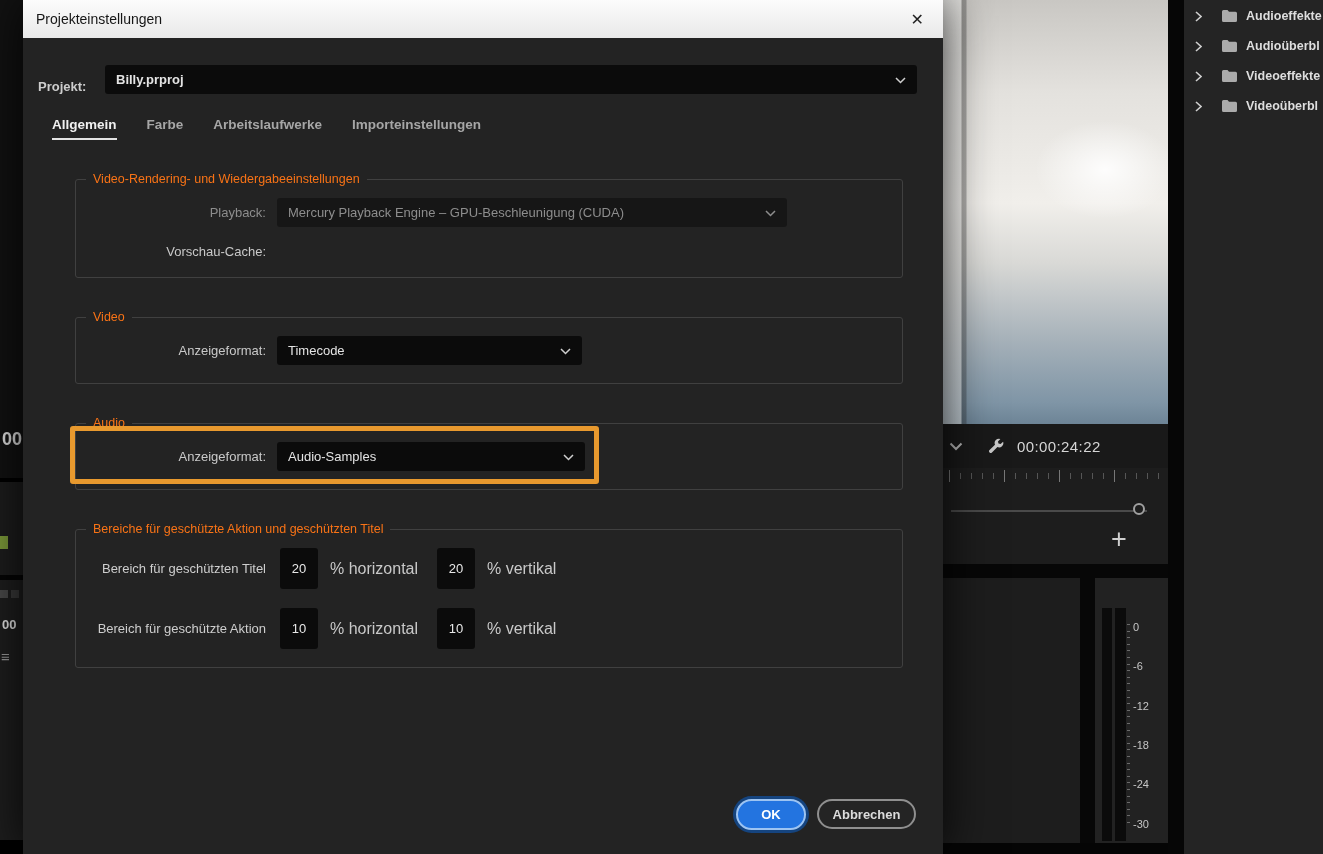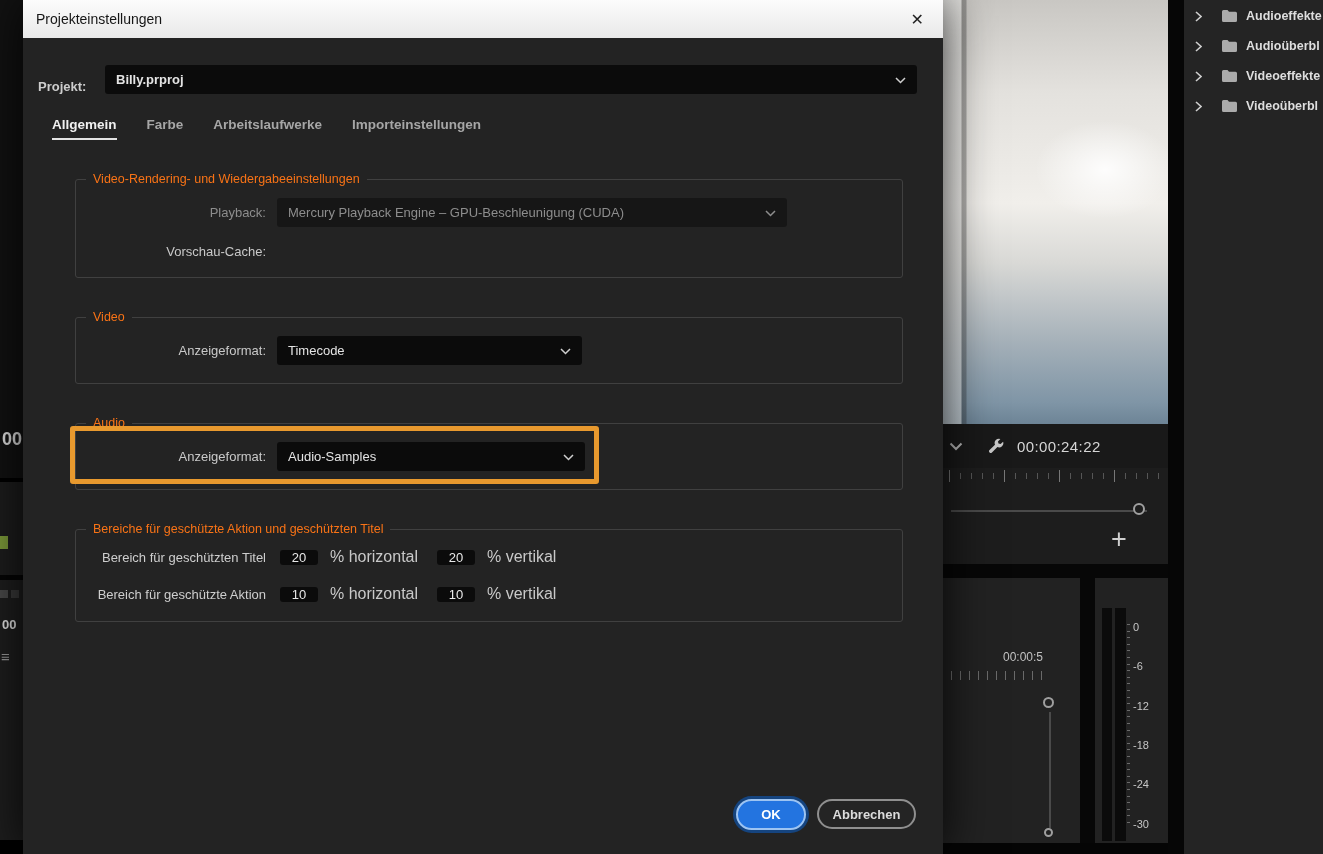--- a/index.html
+++ b/index.html
@@ -110,21 +110,21 @@
   .flabel { width:178px; text-align:right; margin-right:11px; font-size:13px; color:#c9c9c9; flex:none; }
   .flabel.dim { color:#8d8d8d; }
   .dd-renderer { width:510px; }
   .dd-cache { width:202px; }
   .dd-video { width:305px; }
   .dd-audio { width:308px; }
 
   .srow { display:flex; align-items:center; margin-left:12px; }
   .srow + .srow { margin-top:19px; }
   .slabel { width:178px; text-align:right; margin-right:14px; font-size:13px; color:#cecece; flex:none; }
-  .sin { width:38px; height:15px; background:#0b0b0b; border:none; border-radius:3px; color:#e8e8e8;
+  .sin { width:38px; height:41px; background:#0b0b0b; border:none; border-radius:3px; color:#e8e8e8;
     font-size:13px; text-align:center; font-family:inherit; }
   .sunit { font-size:16px; color:#c9c9c9; margin-left:12px; }
   .sin2 { margin-left:19px; }
 
   .btns { position:absolute; top:799px; left:0; width:920px; display:flex; justify-content:flex-end;
     gap:11px; padding-right:27px; }
   .btn-ok { width:70px; height:31px; border-radius:16px; background:#2374e0; border:2px solid #9dc4f2;
     box-shadow:0 0 0 3px #15447f; color:#fff; font-weight:700; font-size:13px; font-family:inherit; cursor:pointer; }
   .btn-cancel { width:99px; height:30px; border-radius:15px; background:#242424; border:2px solid #8f8f8f;
     color:#dcdcdc; font-weight:600; font-size:13px; font-family:inherit; cursor:pointer; }
@@ -166,27 +166,20 @@
           </svg>
       </span>
       <span class="pm-tc">00:00:24:22</span>
     </div>
     <div class="pm-ruler"></div>
     <div class="pm-scrollline"></div>
     <div class="pm-knob"></div>
     <div class="pm-plus">+</div>
     <div class="pm-divider"></div>
 
-    <div class="mixer">
-      <div class="mx-label">00:00:5</div>
-      <div class="mx-ruler"></div>
-      <div class="mx-knob1"></div>
-      <div class="mx-track"></div>
-      <div class="mx-knob2"></div>
-    </div>
     <div class="gap-v"></div>
 
     <div class="meter">
       <div class="meter-bars"></div>
       <div class="meter-ticks"></div>
       <div class="scale-label s0">0</div>
       <div class="scale-label s1">-6</div>
       <div class="scale-label s2">-12</div>
       <div class="scale-label s3">-18</div>
       <div class="scale-label s4">-24</div>

